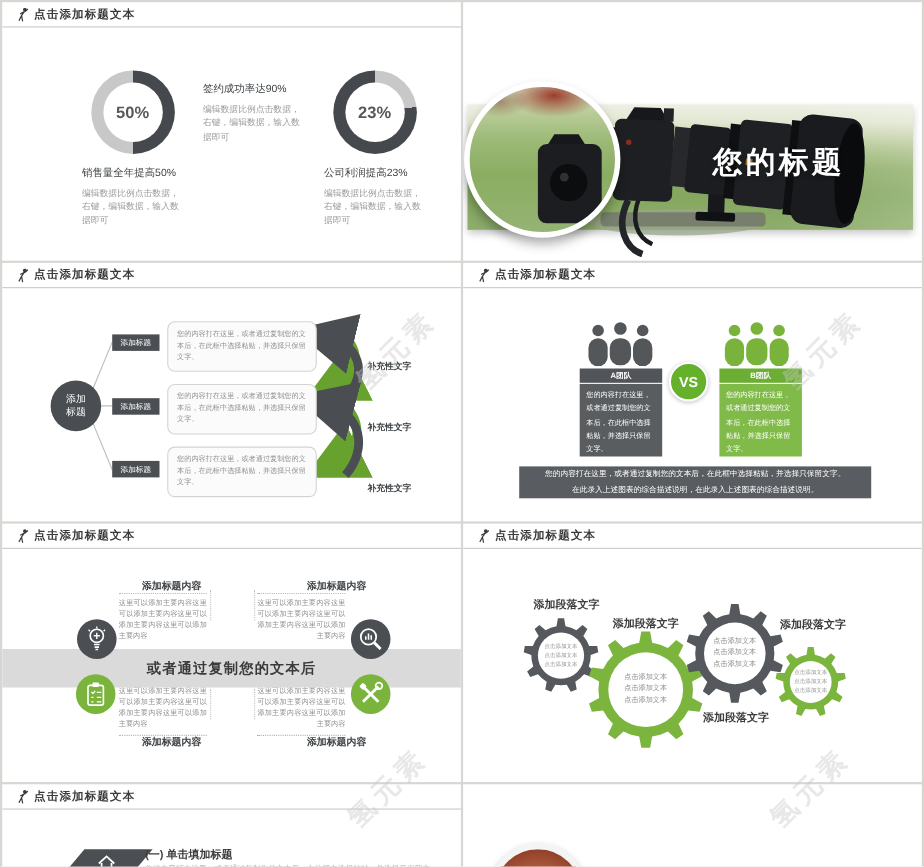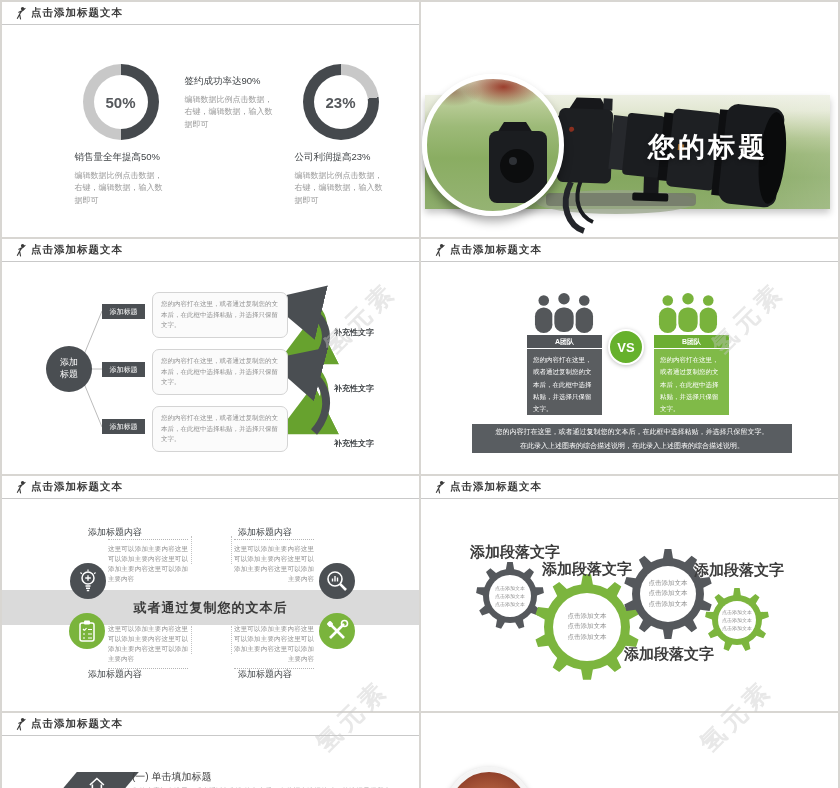--- a/index.html
+++ b/index.html
@@ -79,38 +79,38 @@
         font-size:7px;line-height:1.9;display:flex;align-items:center;justify-content:center;text-align:center;}
 
   
   .band{position:absolute;left:0;right:0;top:114px;height:35px;background:#dadada;display:flex;
         align-items:center;justify-content:center;z-index:1;}
   .band-title{font-size:13px;font-weight:bold;color:#3b3b3b;letter-spacing:1px;}
   .q-icon{position:absolute;width:36px;height:36px;border-radius:50%;display:flex;align-items:center;
         justify-content:center;z-index:2;}
   .q-dark{background:#4b4f53;}
   .q-green{background:#7ab43c;}
-  .q-title{position:absolute;font-size:9px;font-weight:normal;color:#3e4245;width:95px;text-align:left;}
+  .q-title{position:absolute;font-size:9px;font-weight:bold;color:#3e4245;width:95px;text-align:right;}
   .q-body{position:absolute;width:80px;font-size:6.5px;line-height:1.55;color:#8f8f8f;text-align:justify;}
   .q-body.t{border-top:1px dotted #b5b5b5;padding-top:4px;}
   .q-body.b{border-bottom:1px dotted #b5b5b5;padding-bottom:4px;}
   .q-body.r{text-align-last:right;}
   .q-vline{position:absolute;width:0;border-left:1px dotted #c2c2c2;}
 
   
   .gear-svg{position:absolute;left:0;top:0;width:417px;height:235px;}
-  .gear-label{position:absolute;font-size:15px;font-weight:bold;color:#3c3c3c;width:110px;text-align:center;
+  .gear-label{position:absolute;font-size:10px;font-weight:bold;color:#3c3c3c;width:110px;text-align:center;
         transform:translateX(-50%);}
   .gear-text{position:absolute;transform:translate(-50%,-50%);text-align:center;color:#8f8f8f;line-height:1.6;}
 
   
   .para{position:absolute;left:58px;top:59px;width:62px;height:40px;background:#4b4f53;
         transform:skewX(-40deg);display:flex;justify-content:center;padding-top:4px;}
   .para svg{transform:skewX(40deg);}
-  .s7-title{position:absolute;left:130px;top:57px;font-size:10px;font-weight:normal;color:#3e3e3e;}
+  .s7-title{position:absolute;left:130px;top:57px;font-size:10px;font-weight:bold;color:#3e3e3e;}
   .s7-body{position:absolute;left:130px;top:72px;width:262px;font-size:7px;color:#a9a9a9;line-height:1.6;}
   .photo-dot{position:absolute;left:24px;top:54px;width:88px;height:88px;border-radius:50%;
         border:5px solid #f4f4f4;box-shadow:0 2px 6px rgba(0,0,0,.25);
         background:radial-gradient(circle at 50% 62%,#c98c70 0%,#b2603f 45%,#93432c 75%,#7c3422 100%);}
 </style>
 </head>
 <body>
 
 <div class="page">
 

